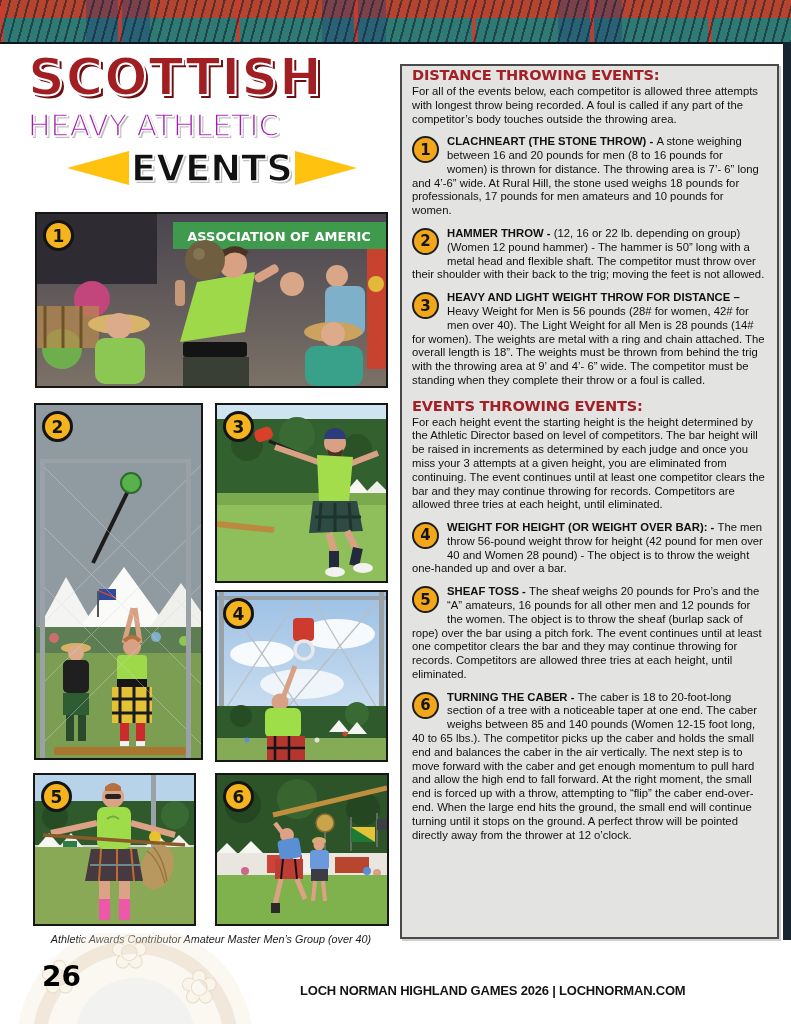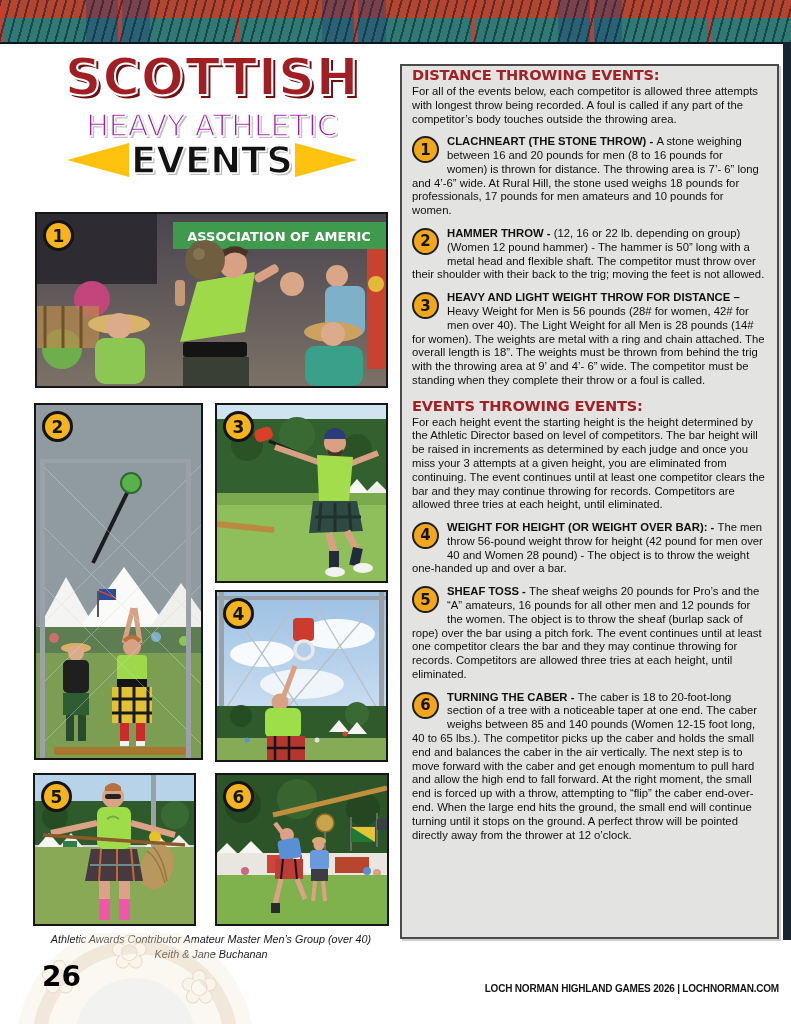--- a/index.html
+++ b/index.html
@@ -15,32 +15,32 @@
       repeating-linear-gradient(105deg, rgba(16,26,46,.55) 0 2px, transparent 2px 9px),
       repeating-linear-gradient(90deg, rgba(205,60,45,.85) 0 4px, transparent 4px 118px),
       repeating-linear-gradient(90deg, transparent 0 86px, rgba(30,60,120,.38) 86px 150px, transparent 150px 236px),
       linear-gradient(to bottom, #b5452f 0 42%, #2f7a72 42% 100%);
     border-bottom:2px solid #0e1622;
   }
   
   .edge-right{position:absolute;right:0;top:42px;width:8px;height:898px;background:#18242f;}
 
   
-  .title-block{position:absolute;left:28px;top:52px;width:368px;text-align:center;font-family:"DejaVu Sans",sans-serif;}
+  .title-block{position:absolute;left:28px;top:52px;width:368px;text-align:left;font-family:"DejaVu Sans",sans-serif;}
   .t1{
     font-size:51px;font-weight:800;letter-spacing:1px;color:#a11f23;line-height:1.0;
     -webkit-text-stroke:2px #ffffff;
     text-shadow:3px 3px 0 #6e1013;
     margin:0;
   }
   .t2{
     font-size:30px;font-weight:400;color:#a21caf;line-height:1.05;margin:7px 0 0;
     -webkit-text-stroke:1.5px #ffffff;text-shadow:2px 2px 0 rgba(0,0,0,.25);
   }
-  .t3-row{display:flex;align-items:center;justify-content:center;gap:2px;}
+  .t3-row{display:flex;align-items:center;justify-content:center;gap:2px;margin-top:8px;}
   .t3{
     font-size:37px;font-weight:800;color:#121212;line-height:1;
     -webkit-text-stroke:1.5px #ffffff;text-shadow:2px 2px 0 rgba(0,0,0,.25);
   }
   .arrow{width:0;height:0;border-top:17px solid transparent;border-bottom:17px solid transparent;}
   .arrow.left{border-right:62px solid #ffc20e;}
   .arrow.right{border-left:62px solid #ffc20e;}
 
   
   .photo{position:absolute;border:2px solid #161616;box-sizing:border-box;background:#cfd4d8;}
@@ -85,22 +85,22 @@
   
   .caption{
     position:absolute;left:28px;top:932px;width:366px;text-align:center;
     font-style:italic;font-size:10.8px;line-height:1.35;color:#1c1c1c;
   }
   .pageno{
     position:absolute;left:42px;top:960px;
     font-family:"DejaVu Sans",sans-serif;font-weight:700;font-size:28px;color:#000000;
   }
   .footer{
-    position:absolute;left:300px;top:983px;width:479px;text-align:right;
-    font-family:"Liberation Sans",sans-serif;font-weight:700;font-size:10px;
+    position:absolute;left:300px;top:983px;width:479px;text-align:left;
+    font-family:"Liberation Sans",sans-serif;font-weight:700;font-size:13px;
     letter-spacing:-0.2px;color:#141414;
   }
   .watermark{position:absolute;left:-15px;top:933px;width:330px;height:170px;opacity:.55;pointer-events:none;}
 </style>
 </head>
 <body>
 
 <div class="page">
 
   <div class="tartan"></div>
@@ -408,21 +408,20 @@
 
     <div class="event">
       <span class="ebadge">6</span>
       <b>TURNING THE CABER - </b><span>The caber is 18 to 20-foot-long section of a tree with a noticeable taper at one end. The caber weighs between 85 and 140 pounds (Women 12-15 foot long, 40 to 65 lbs.). The competitor picks up the caber and holds the small end and balances the caber in the air vertically. The next step is to move forward with the caber and get enough momentum to pull hard and allow the high end to fall forward. At the right moment, the small end is forced up with a throw, attempting to “flip” the caber end-over-end. When the large end hits the ground, the small end will continue turning until it stops on the ground. A perfect throw will be pointed directly away from the thrower at 12 o’clock.</span>
     </div>
 
   </div>
 
   <div class="caption">
     <div>Athletic Awards Contributor Amateur Master Men’s Group (over 40)</div>
-    <div>Keith &amp; Jane Buchanan</div>
   </div>
 
   <svg class="watermark" viewBox="0 0 330 170">
     <circle cx="150" cy="110" r="118" fill="#f2e7d5" opacity=".55"></circle>
     <circle cx="150" cy="110" r="96" fill="none" stroke="#d9c0a0" stroke-width="14" opacity=".6"></circle>
     <circle cx="150" cy="105" r="60" fill="#c9d4de" opacity=".35"></circle>
     <text x="55" y="60" font-size="46" fill="#f5eeda" stroke="#d9c0a0" stroke-width="1">✿</text>
     <text x="125" y="35" font-size="46" fill="#f5eeda" stroke="#d9c0a0" stroke-width="1">✿</text>
     <text x="195" y="70" font-size="46" fill="#f5eeda" stroke="#d9c0a0" stroke-width="1">✿</text>
     <text x="85" y="130" font-size="46" fill="#f5eeda" stroke="#d9c0a0" stroke-width="1">✿</text>

